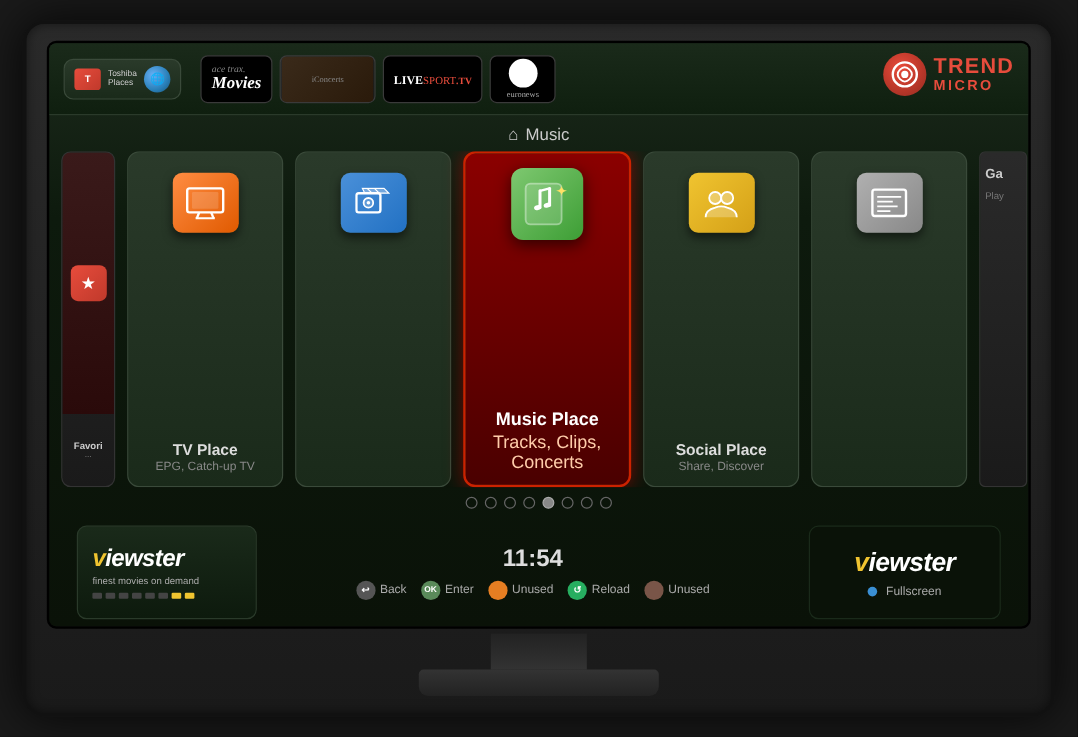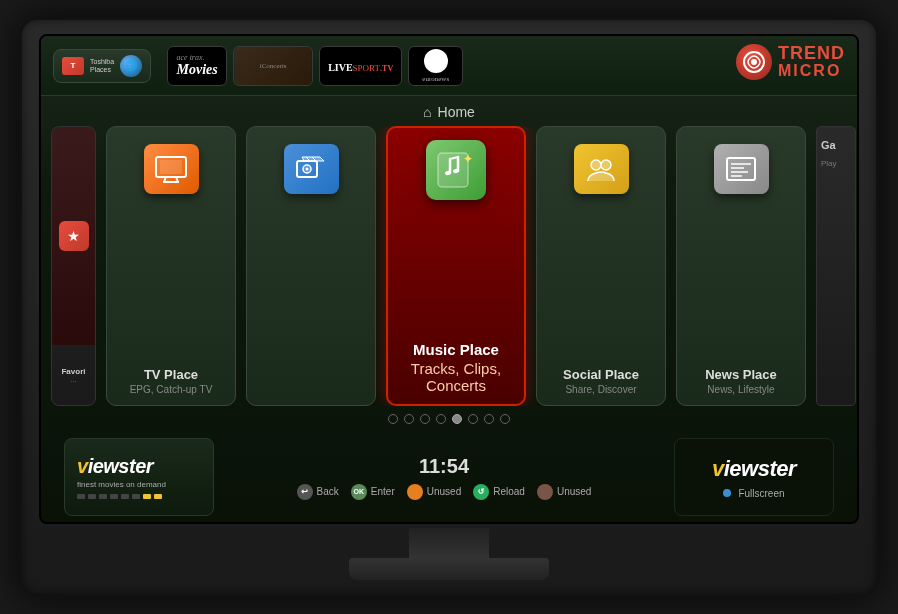--- a/index.html
+++ b/index.html
@@ -223,21 +223,21 @@
 
     .tm-trend {
       font-size: 18px;
       font-weight: 900;
       color: #e74c3c;
       line-height: 1;
       letter-spacing: 1px;
     }
 
     .tm-micro {
-      font-size: 16px;
+      font-size: 12px;
       font-weight: bold;
       color: #e74c3c;
       letter-spacing: 2px;
     }
 
     
     .home-bar {
       text-align: center;
       padding: 8px 0 6px;
       color: #ccc;
@@ -627,21 +627,21 @@
           </div>
           <div class="tm-text">
             <div class="tm-trend">TREND</div>
             <div class="tm-micro">MICRO</div>
           </div>
         </div>
       </div>
 
       <div class="home-bar">
         <span class="home-icon">⌂</span>
-        <span>Home</span>
+        <span>Music</span>
       </div>
 
       <div class="tiles-area">
 
         <div class="tile-partial-left">
           <div style="flex:1;background:linear-gradient(180deg,#3a1a1a 0%,#2a0a0a 100%);display:flex;align-items:center;justify-content:center;">
             <div style="width:30px;height:30px;background:linear-gradient(135deg,#e74c3c,#c0392b);border-radius:6px;display:flex;align-items:center;justify-content:center;">
               <span style="color:#fff;font-size:14px;">★</span>
             </div>
           </div>
@@ -728,24 +728,20 @@
             <div class="tile-icon-news">
               <svg width="34" height="28" viewBox="0 0 34 28">
                 <rect x="3" y="3" width="28" height="22" rx="2" fill="none" stroke="#fff" stroke-width="2"></rect>
                 <line x1="7" y1="9" x2="27" y2="9" stroke="#fff" stroke-width="1.5"></line>
                 <line x1="7" y1="13" x2="20" y2="13" stroke="#fff" stroke-width="1.5"></line>
                 <line x1="7" y1="17" x2="24" y2="17" stroke="#fff" stroke-width="1.5"></line>
                 <line x1="7" y1="21" x2="18" y2="21" stroke="#fff" stroke-width="1.5"></line>
               </svg>
             </div>
           </div>
-          <div>
-            <div class="tile-title">News Place</div>
-            <div class="tile-subtitle">News, Lifestyle</div>
-          </div>
         </div>
 
         <div class="tile-partial-right">
           <div style="font-size:11px;color:#ccc;font-weight:bold;writing-mode:horizontal-tb;">Ga</div>
           <div style="margin-top:8px;font-size:8px;color:#777;">Play</div>
         </div>
 
       </div>
 
       <div class="dots-row">

